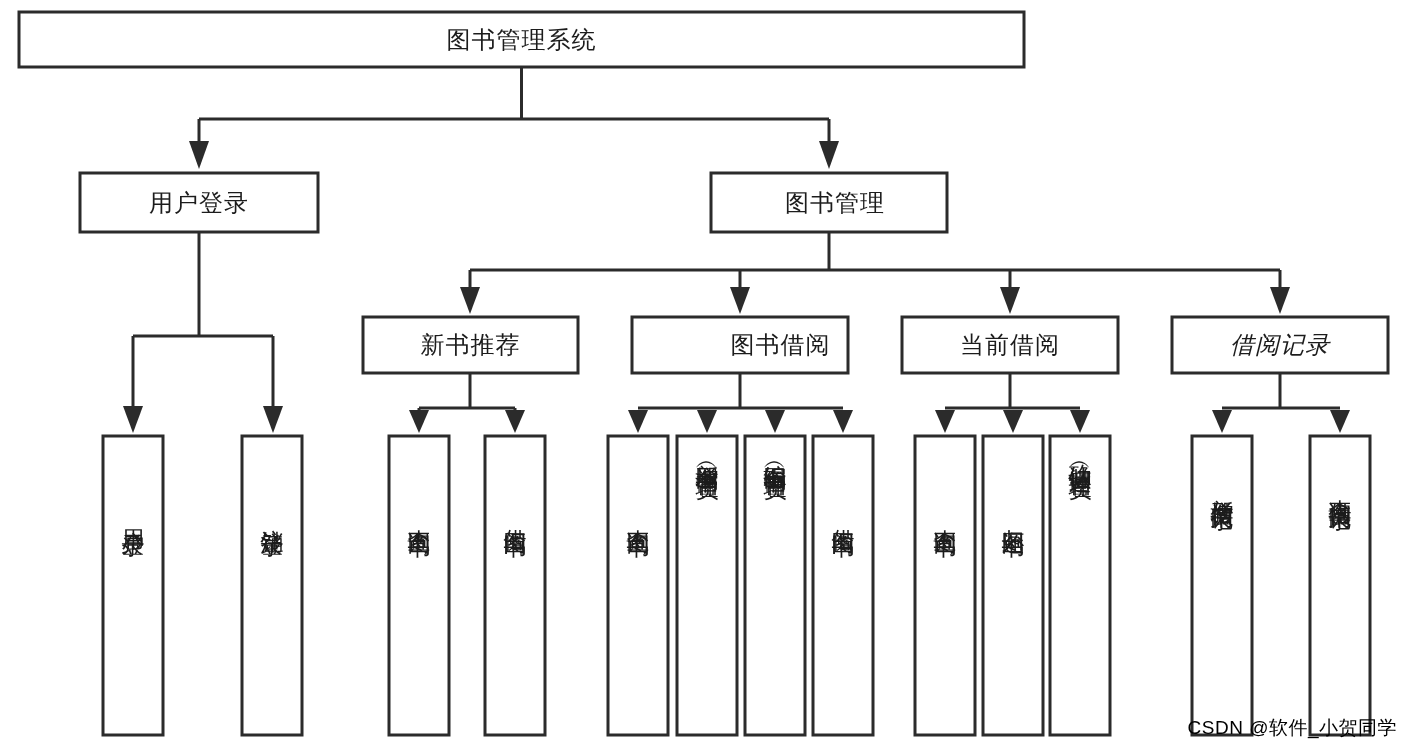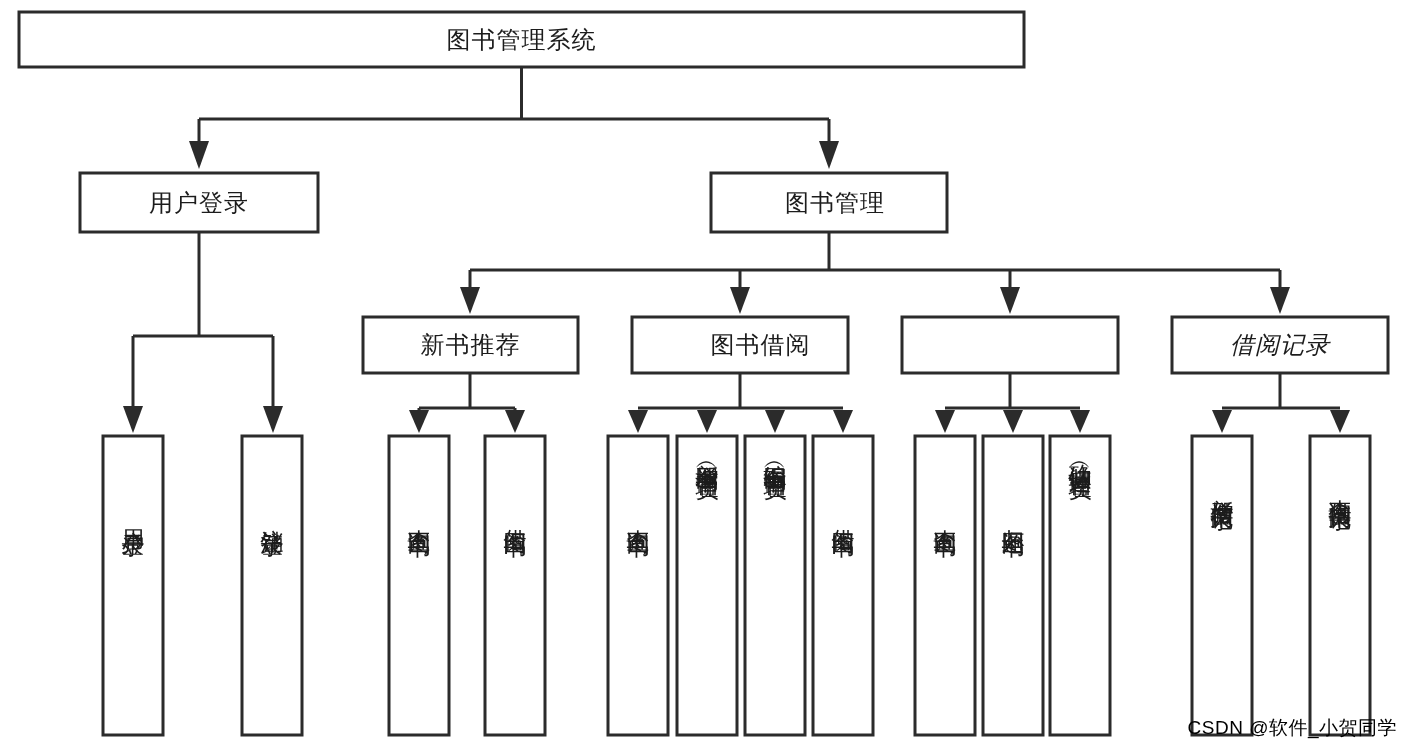--- a/index.html
+++ b/index.html
@@ -201,24 +201,27 @@
   </div>
 
   <div class="hlabel-wrap" style="left:711px; top:173px; width:194px; height:59px;margin-left:27px;">
     <span class="hlabel-text">图书管理</span>
   </div>
 
   <div class="hlabel-wrap" style="left:363px; top:317px; width:215px; height:56px;">
     <span class="hlabel-text">新书推荐</span>
   </div>
 
-  <div class="hlabel-wrap" style="left:632px; top:317px; width:257px; height:56px;text-align:right;">
+  <div class="hlabel-wrap" style="left:652px; top:317px; width:257px; height:56px;text-align:right;">
     <span class="hlabel-text">图书借阅</span>
   </div>
 
+  <div class="hlabel-wrap" style="left:902px; top:317px; width:216px; height:56px;">
+    <span class="hlabel-text">当前借阅</span>
+  </div>
 
   <div class="hlabel-wrap" style="left:1172px; top:317px; width:216px; height:56px;font-style:italic;">
     <span class="hlabel-text">借阅记录</span>
   </div>
 
   <div class="vlabel-wrap" style="left:103px; top:436px; width:60px; height:299px; padding-top:75px;">
     <span class="vlabel-text">用户登录</span>
   </div>
 
   <div class="vlabel-wrap" style="left:242px; top:436px; width:60px; height:299px; padding-top:75px;">

